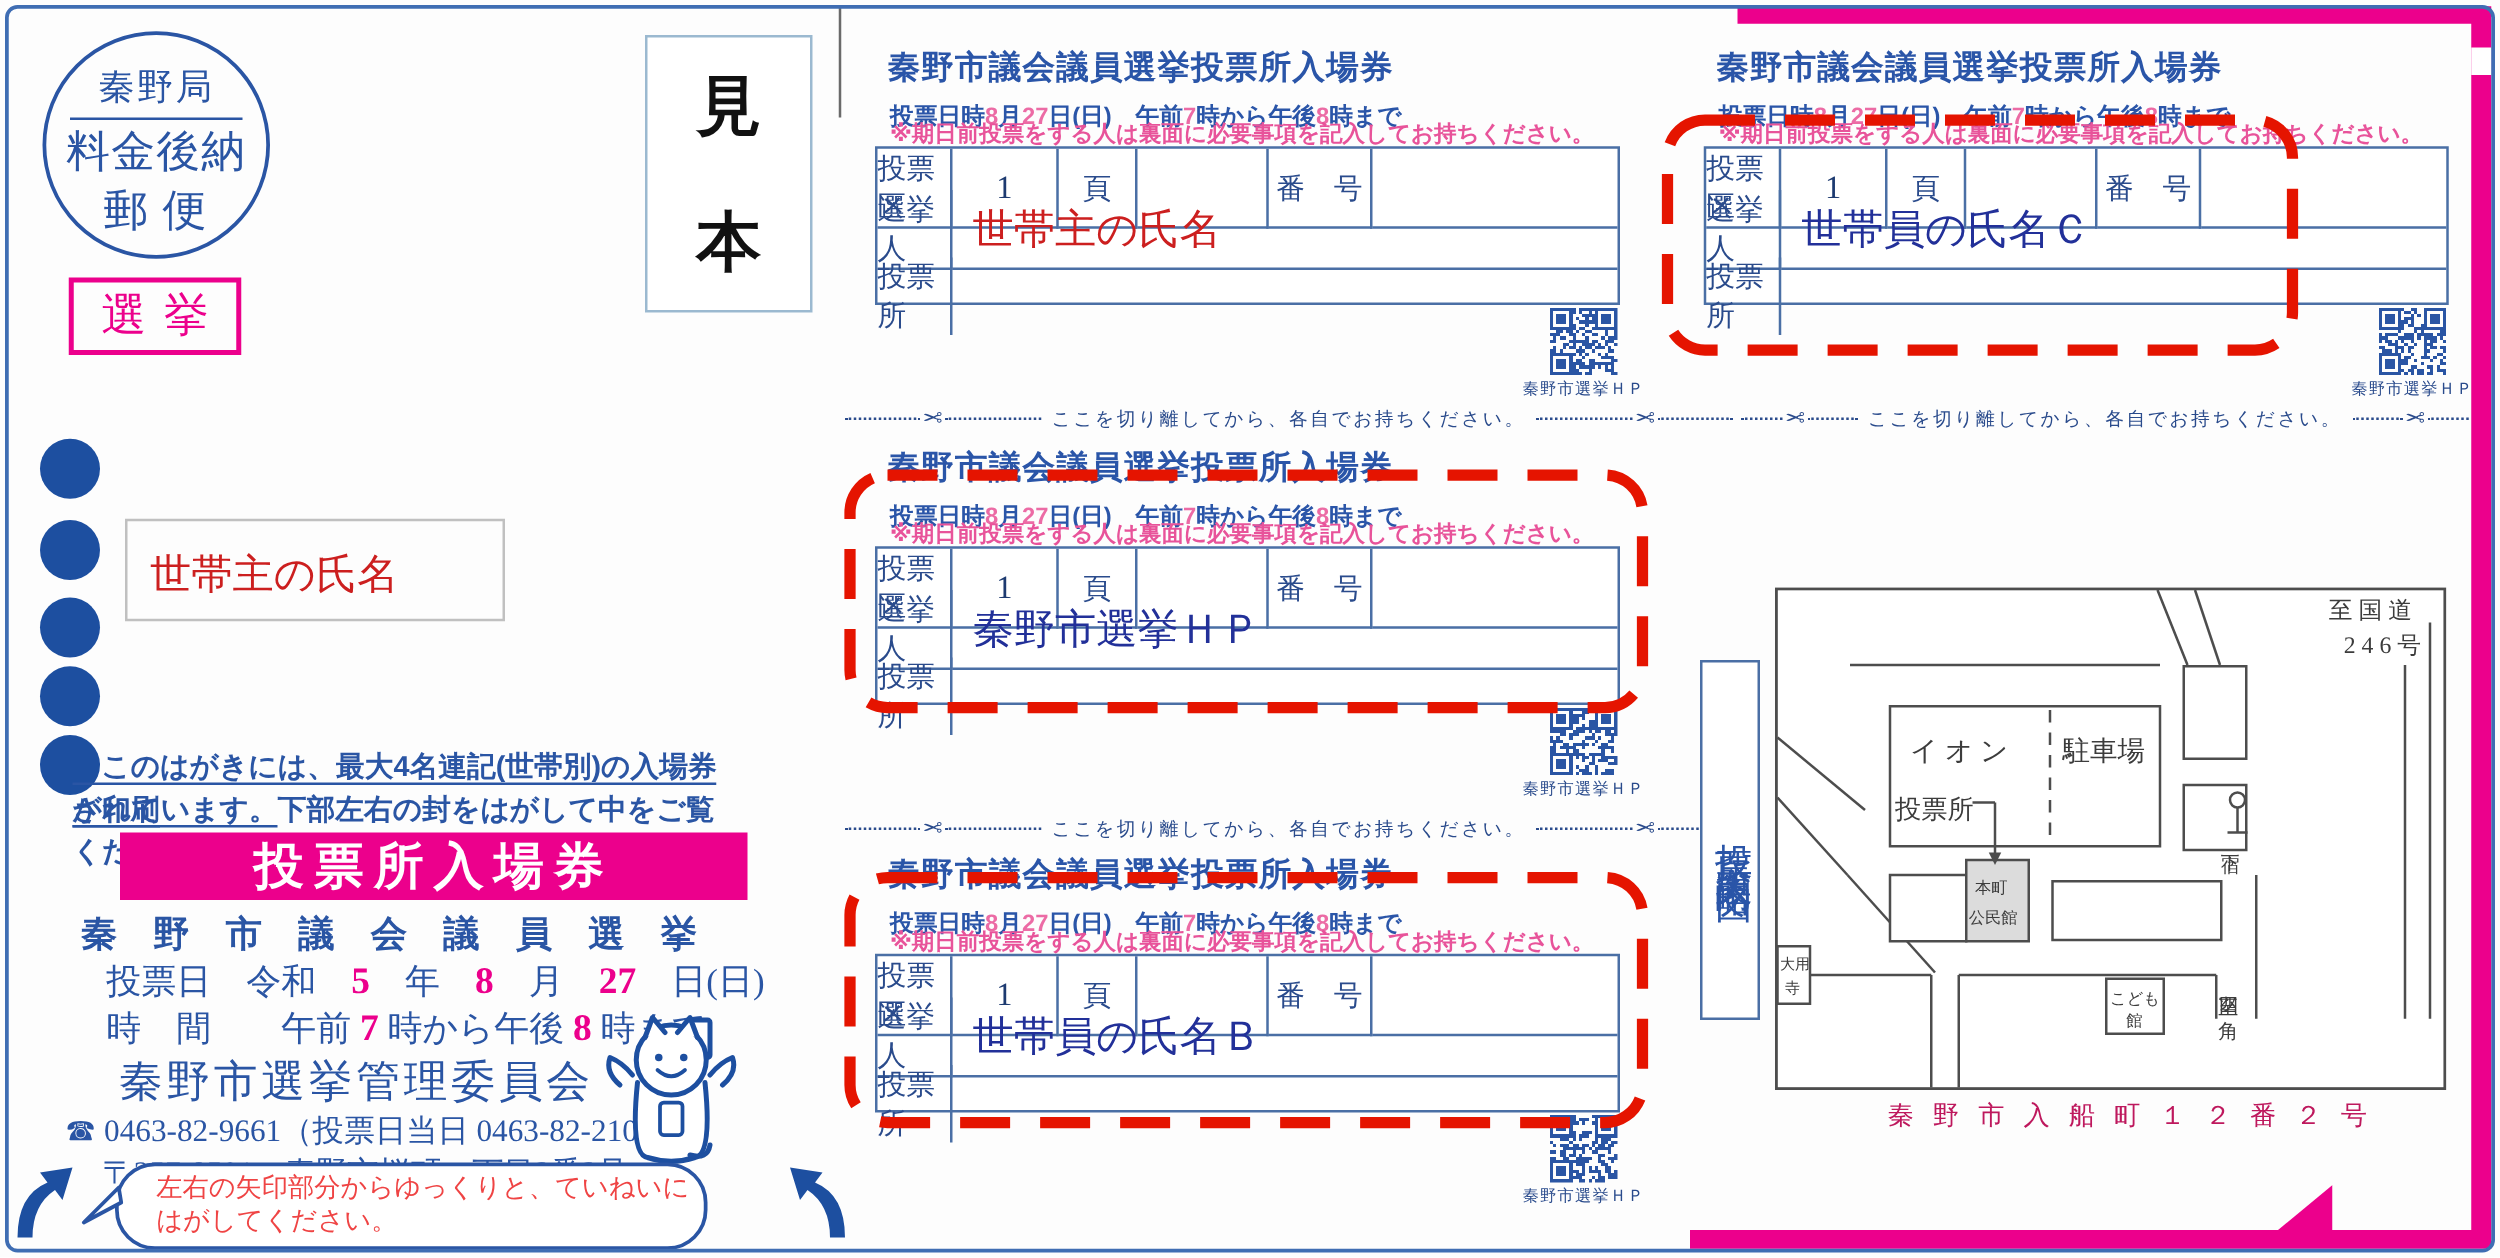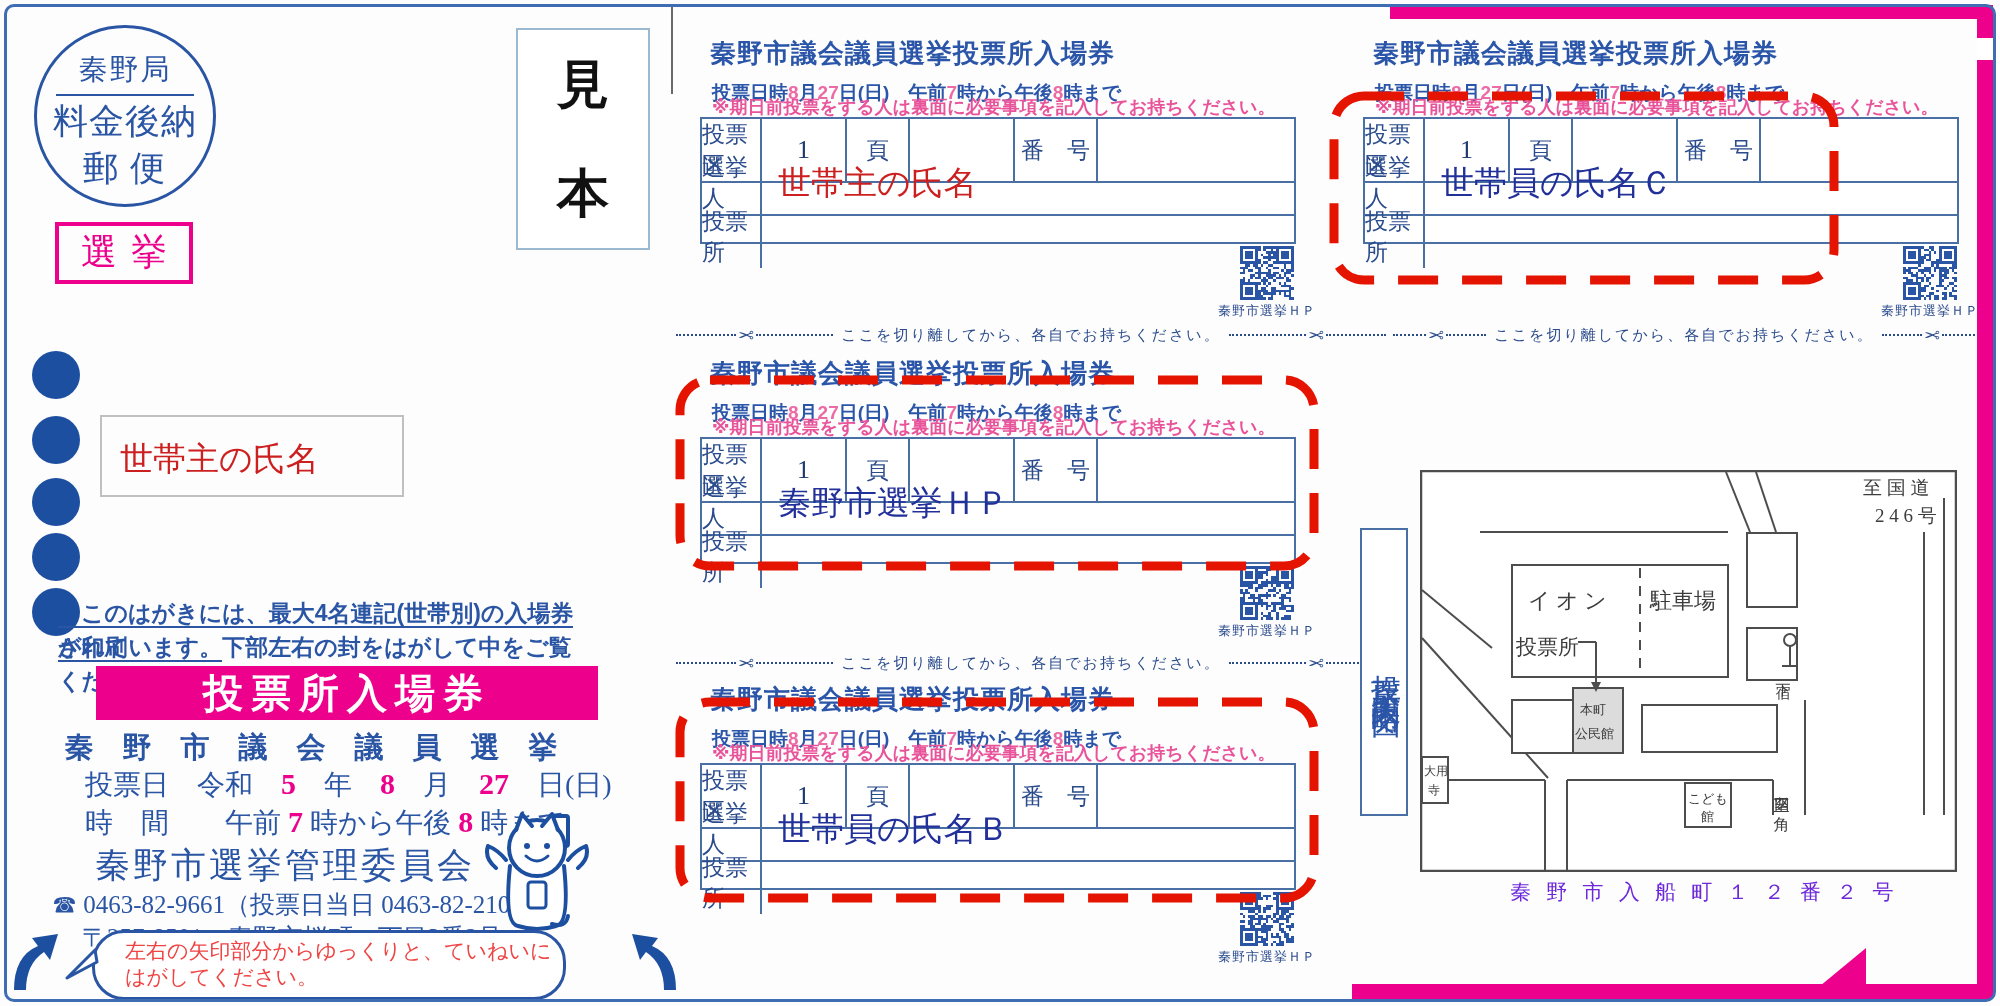--- a/index.html
+++ b/index.html
@@ -74,21 +74,21 @@
   #red-overlay{left:0;top:0;width:2000px;height:1006px;pointer-events:none;z-index:30;}
   
   .mag{background:#ec008c;}
   #mag-top{left:1390px;top:5px;width:597px;height:14px;}
   #mag-right{left:1977px;top:5px;width:16px;height:992px;}
   #mag-notch{left:1977px;top:38px;width:16px;height:22px;background:#fff;}
   #mag-bottom{left:1352px;top:984px;width:641px;height:15px;}
   #map-side-label{left:1360px;top:528px;width:44px;height:284px;border:2px solid #4a6fa5;
                   writing-mode:vertical-rl;text-align:center;font-size:30px;color:#2a55a8;letter-spacing:6px;background:#fff;}
   #map-box{left:1420px;top:470px;width:537px;height:402px;}
-  #map-address{left:1510px;top:878px;width:450px;font-size:21px;color:#6d28d9;letter-spacing:5px;}
+  #map-address{left:1510px;top:878px;width:450px;font-size:21px;color:#be185d;letter-spacing:5px;}
 </style>
 </head>
 <body>
 
 <div id="page">
   <div id="outer-border"></div>
   <div id="top-divider" class="abs"></div>
 
   <div id="stamp" class="abs">
     <div class="stamp-l1">秦野局</div>

